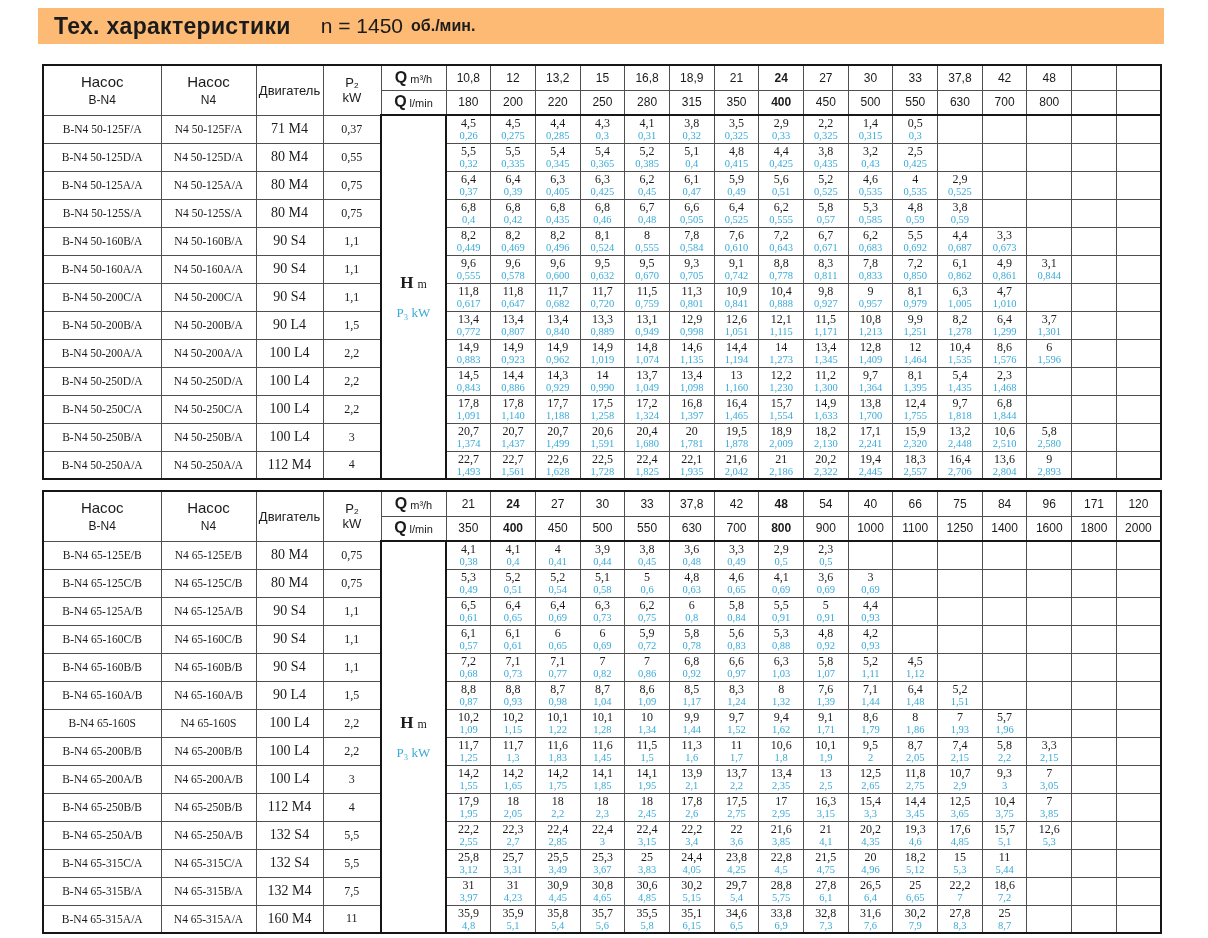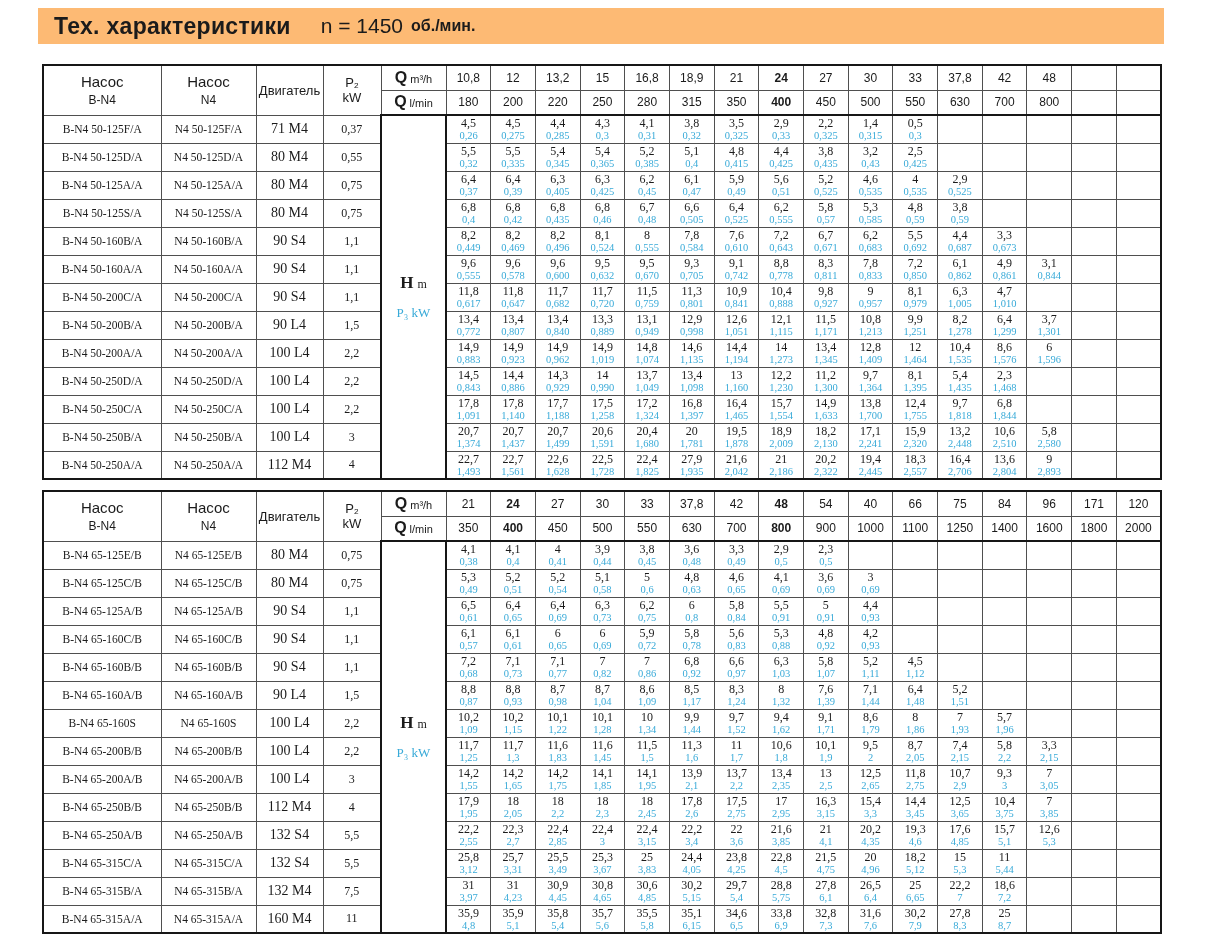--- a/index.html
+++ b/index.html
@@ -881,21 +881,21 @@
         </td>
         <td class="dc">
           <div class="hv">22,5</div>
           <div class="pv">1,728</div>
         </td>
         <td class="dc">
           <div class="hv">22,4</div>
           <div class="pv">1,825</div>
         </td>
         <td class="dc">
-          <div class="hv">27,9</div>
+          <div class="hv">22,1</div>
           <div class="pv">1,935</div>
         </td>
         <td class="dc">
           <div class="hv">21,6</div>
           <div class="pv">2,042</div>
         </td>
         <td class="dc">
           <div class="hv">21</div>
           <div class="pv">2,186</div>
         </td>

